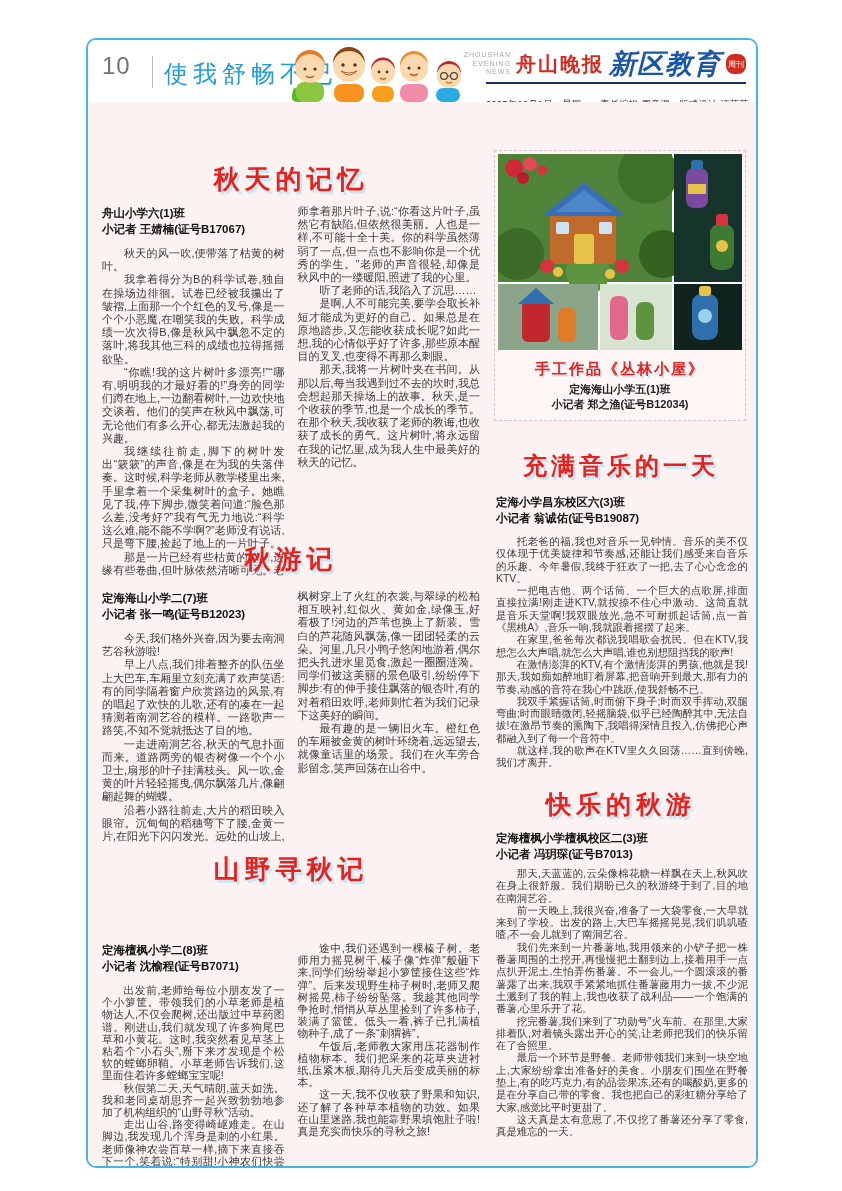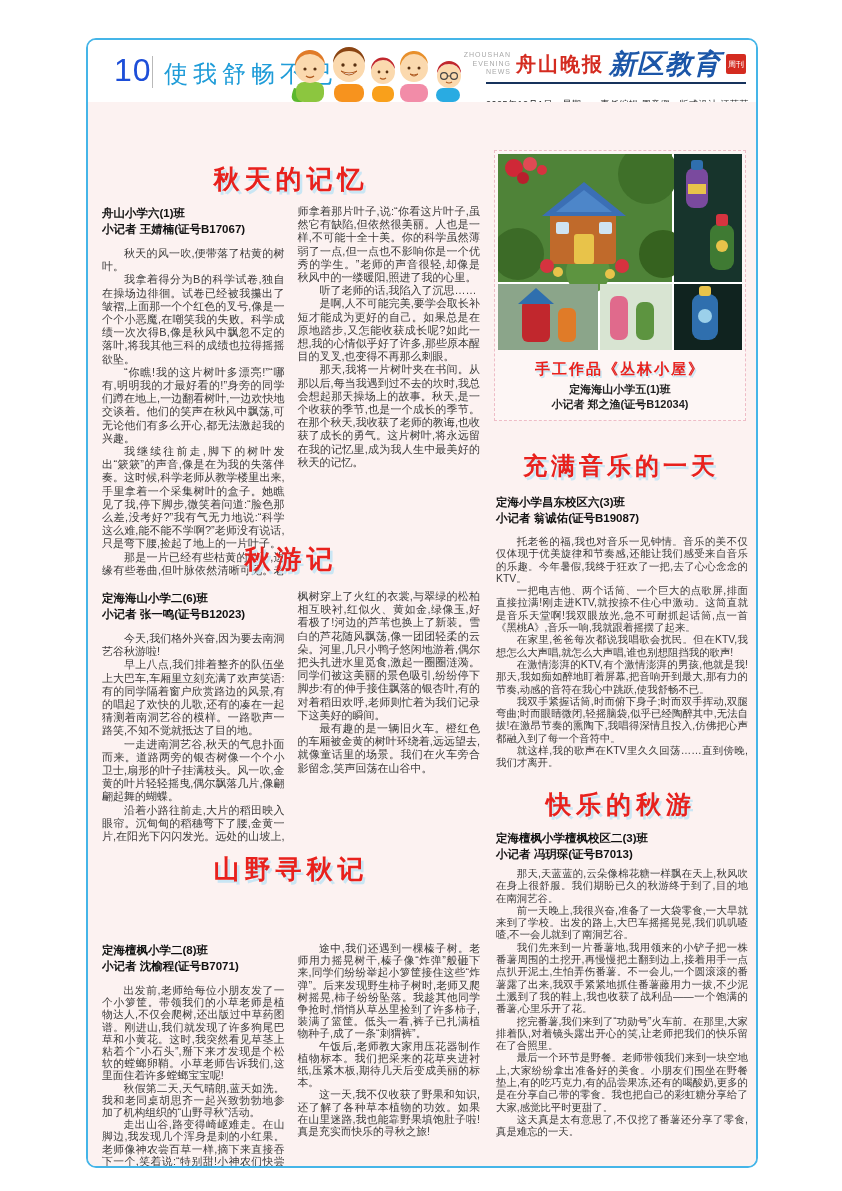--- a/index.html
+++ b/index.html
@@ -7,30 +7,30 @@
     width:842px;height:1191px;position:relative;background:#ffffff;
     font-family:"Liberation Sans",sans-serif;color:#333;
     -webkit-font-smoothing:antialiased;overflow:hidden;
   }
   .page-frame{
     position:absolute;left:86px;top:38px;width:668px;height:1126px;
     border:2px solid #45b5e8;border-radius:10px;background:#fff;overflow:hidden;
   }
   
   .header{position:absolute;left:0;top:0;width:100%;height:62px;background:#fff;}
-  .pageno{position:absolute;left:14px;top:12px;font-size:32px;color:#1d4ed8;font-weight:400;letter-spacing:1px;margin-left:12px;}
+  .pageno{position:absolute;left:14px;top:12px;font-size:24px;color:#737373;font-weight:400;letter-spacing:1px;}
   .pageno-divider{position:absolute;left:64px;top:16px;width:1px;height:32px;background:#b9b9b9;}
   .section-title{position:absolute;left:76px;top:18px;font-size:24px;color:#1f9cd8;letter-spacing:5px;font-weight:500;}
   .kids{position:absolute;left:198px;top:-2px;}
   .brand{position:absolute;right:10px;top:6px;width:260px;}
   .brand-row{display:flex;align-items:center;justify-content:flex-end;gap:5px;}
   .brand-en{font-size:7px;color:#a9a9a9;text-align:right;line-height:1.25;letter-spacing:1px;white-space:pre-line;}
   .brand-paper{font-family:"Liberation Serif",serif;font-weight:bold;color:#d42b20;font-size:20px;letter-spacing:2px;white-space:nowrap;}
   .brand-edition{color:#1b56a8;font-weight:bold;font-style:italic;font-size:27px;letter-spacing:1px;white-space:nowrap;}
-  .brand-badge{width:20px;height:20px;background:#d42b20;color:#fff;font-size:8px;line-height:9px;text-align:center;display:flex;align-items:center;justify-content:center;border-radius:2px;flex:0 0 auto;}
+  .brand-badge{width:20px;height:20px;background:#d42b20;color:#fff;font-size:8px;line-height:9px;text-align:center;display:flex;align-items:center;justify-content:center;border-radius:8px;flex:0 0 auto;}
   .dateline-wrap{border-top:2px solid #16325c;padding-top:14px;}
   .dateline{font-size:9px;color:#222;text-align:right;letter-spacing:0.5px;white-space:nowrap;}
   
   .content{position:absolute;left:0;top:62px;width:100%;height:1064px;background:#fcf2f1;}
   .art-title{
     position:absolute;text-align:center;color:#e8211d;font-weight:bold;
     font-size:26px;letter-spacing:5px;text-shadow:2.5px 2.5px 0 #c9e6f4;white-space:nowrap;
   }
   .byline{font-size:11.5px;font-weight:bold;color:#111;line-height:16px;margin-bottom:10px;}
   .flow{
@@ -205,21 +205,21 @@
         <p>一把电吉他、两个话筒、一个巨大的点歌屏,排面直接拉满!刚走进KTV,就按捺不住心中激动。这简直就是音乐天堂啊!我双眼放光,急不可耐抓起话筒,点一首《黑桃A》,音乐一响,我就跟着摇摆了起来。</p>
         <p>在家里,爸爸每次都说我唱歌会扰民。但在KTV,我想怎么大声唱,就怎么大声唱,谁也别想阻挡我的歌声!</p>
         <p>在激情澎湃的KTV,有个激情澎湃的男孩,他就是我!那天,我如痴如醉地盯着屏幕,把音响开到最大,那有力的节奏,动感的音符在我心中跳跃,使我舒畅不已。</p>
         <p>我双手紧握话筒,时而俯下身子;时而双手挥动,双腿弯曲;时而眼睛微闭,轻摇脑袋,似乎已经陶醉其中,无法自拔!在激昂节奏的熏陶下,我唱得深情且投入,仿佛把心声都融入到了每一个音符中。</p>
         <p>就这样,我的歌声在KTV里久久回荡……直到傍晚,我们才离开。</p>
       </div>
 
     <div class="art-title" style="left:14px;width:378px;top:440px;">秋游记</div>
     <div class="flow" style="left:14px;top:488px;width:378px;height:255px;">
       <div class="byline">
-        <div>定海海山小学二(6)班</div>
+        <div>定海海山小学二(7)班</div>
         <div>小记者 张一鸣(证号B12023)</div>
       </div>
       <div>
           <p>今天,我们格外兴奋,因为要去南洞艺谷秋游啦!</p>
           <p>早上八点,我们排着整齐的队伍坐上大巴车,车厢里立刻充满了欢声笑语:有的同学隔着窗户欣赏路边的风景,有的唱起了欢快的儿歌,还有的凑在一起猜测着南洞艺谷的模样。一路歌声一路笑,不知不觉就抵达了目的地。</p>
           <p>一走进南洞艺谷,秋天的气息扑面而来。道路两旁的银杏树像一个个小卫士,扇形的叶子挂满枝头。风一吹,金黄的叶片轻轻摇曳,偶尔飘落几片,像翩翩起舞的蝴蝶。</p>
           <p>沿着小路往前走,大片的稻田映入眼帘。沉甸甸的稻穗弯下了腰,金黄一片,在阳光下闪闪发光。远处的山坡上,枫树穿上了火红的衣裳,与翠绿的松柏相互映衬,红似火、黄如金,绿像玉,好看极了!河边的芦苇也换上了新装。雪白的芦花随风飘荡,像一团团轻柔的云朵。河里,几只小鸭子悠闲地游着,偶尔把头扎进水里觅食,激起一圈圈涟漪。同学们被这美丽的景色吸引,纷纷停下脚步:有的伸手接住飘落的银杏叶,有的对着稻田欢呼,老师则忙着为我们记录下这美好的瞬间。</p>
           <p>最有趣的是一辆旧火车。橙红色的车厢被金黄的树叶环绕着,远远望去,就像童话里的场景。我们在火车旁合影留念,笑声回荡在山谷中。</p>
         </div>
     </div>

